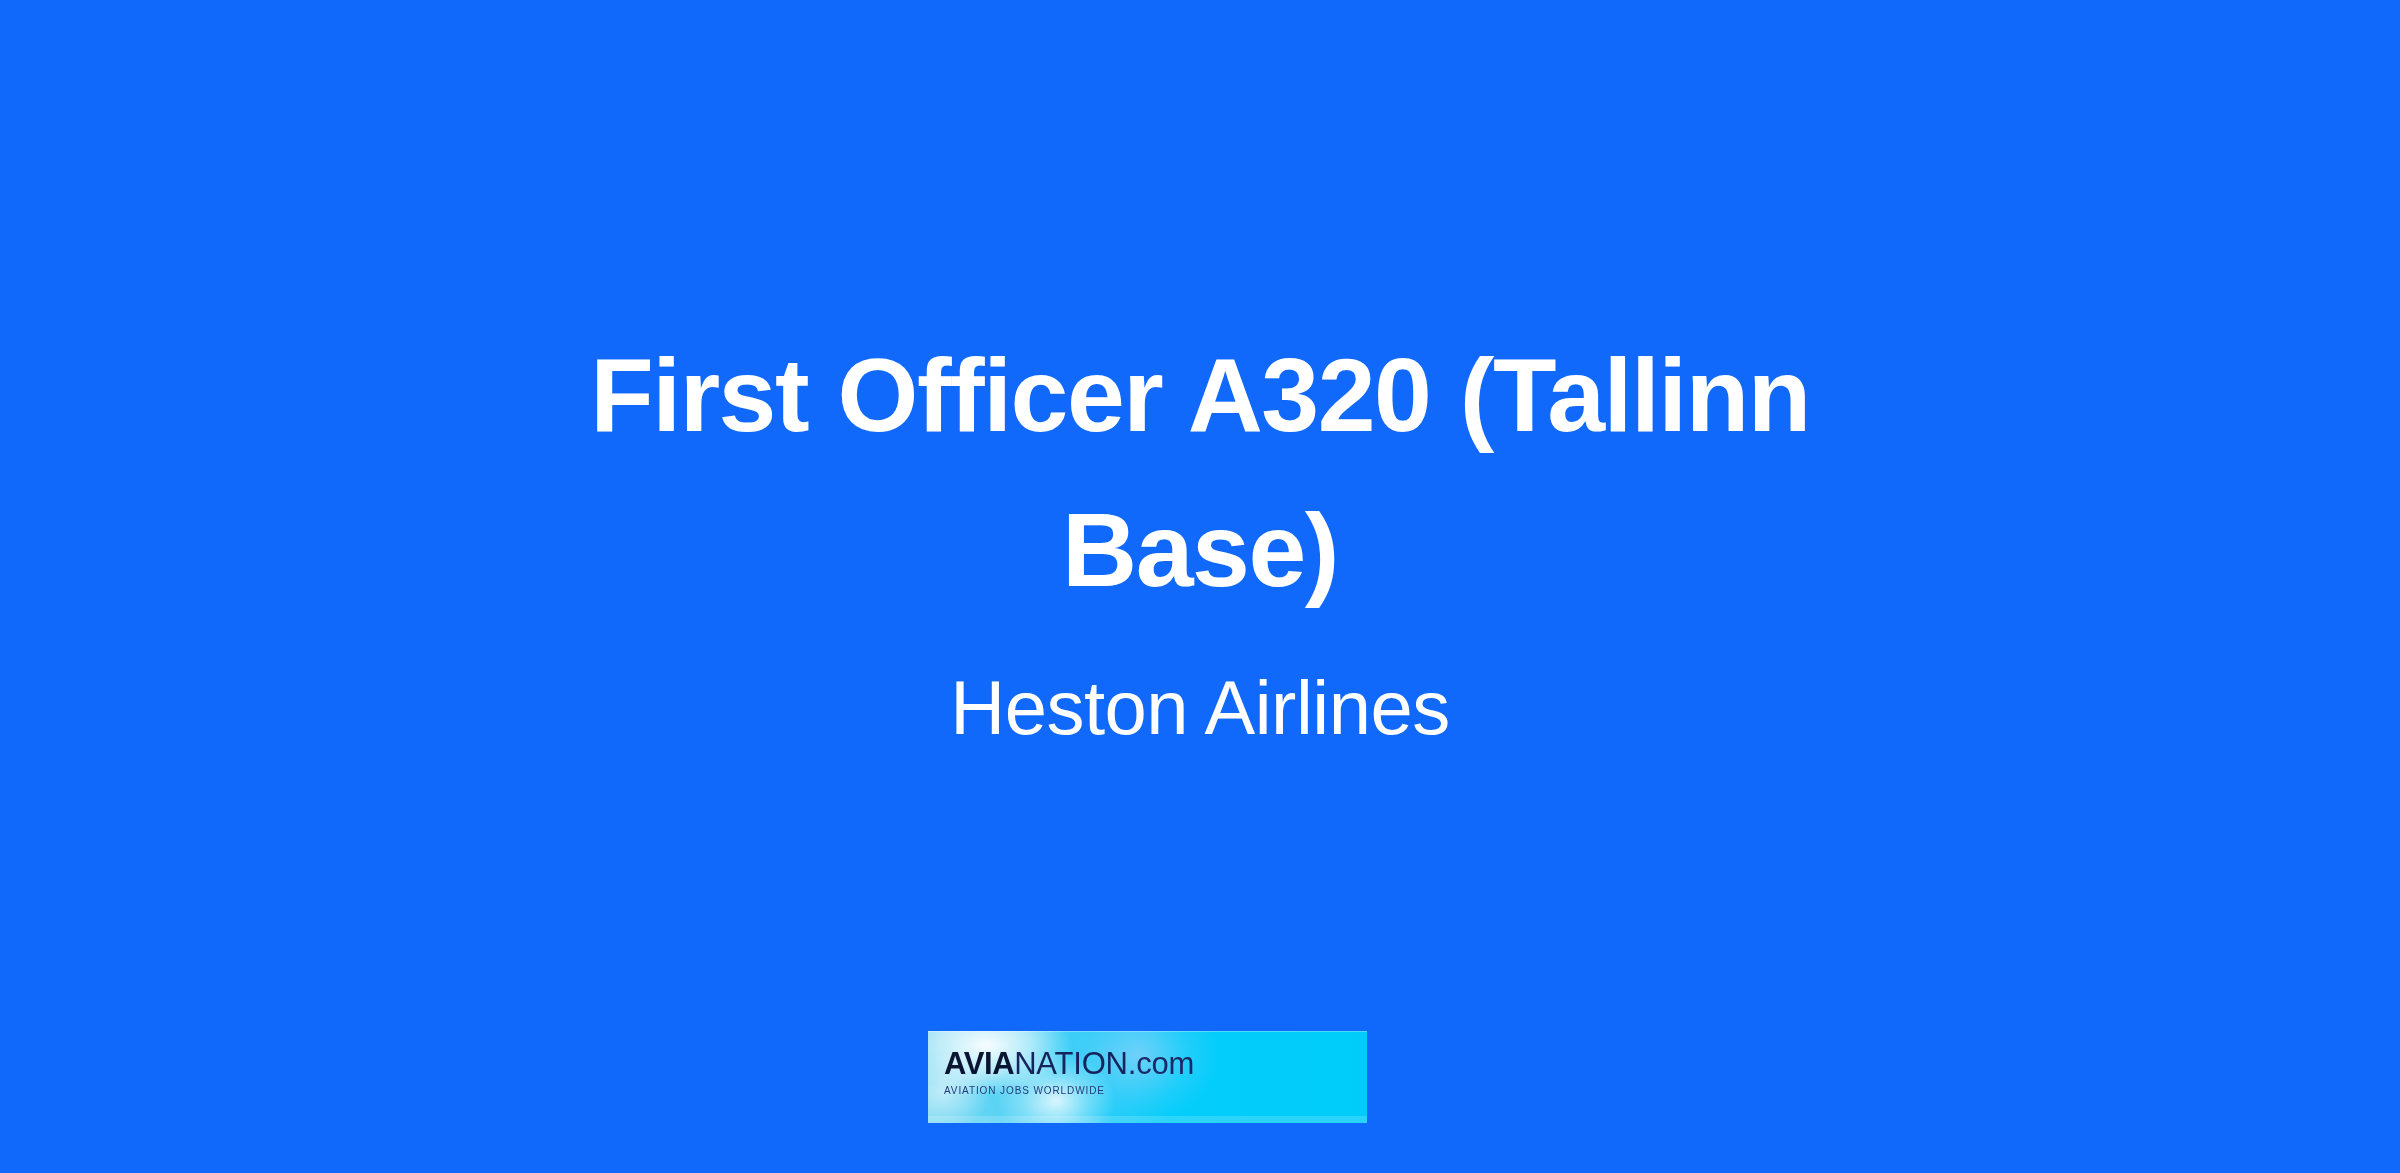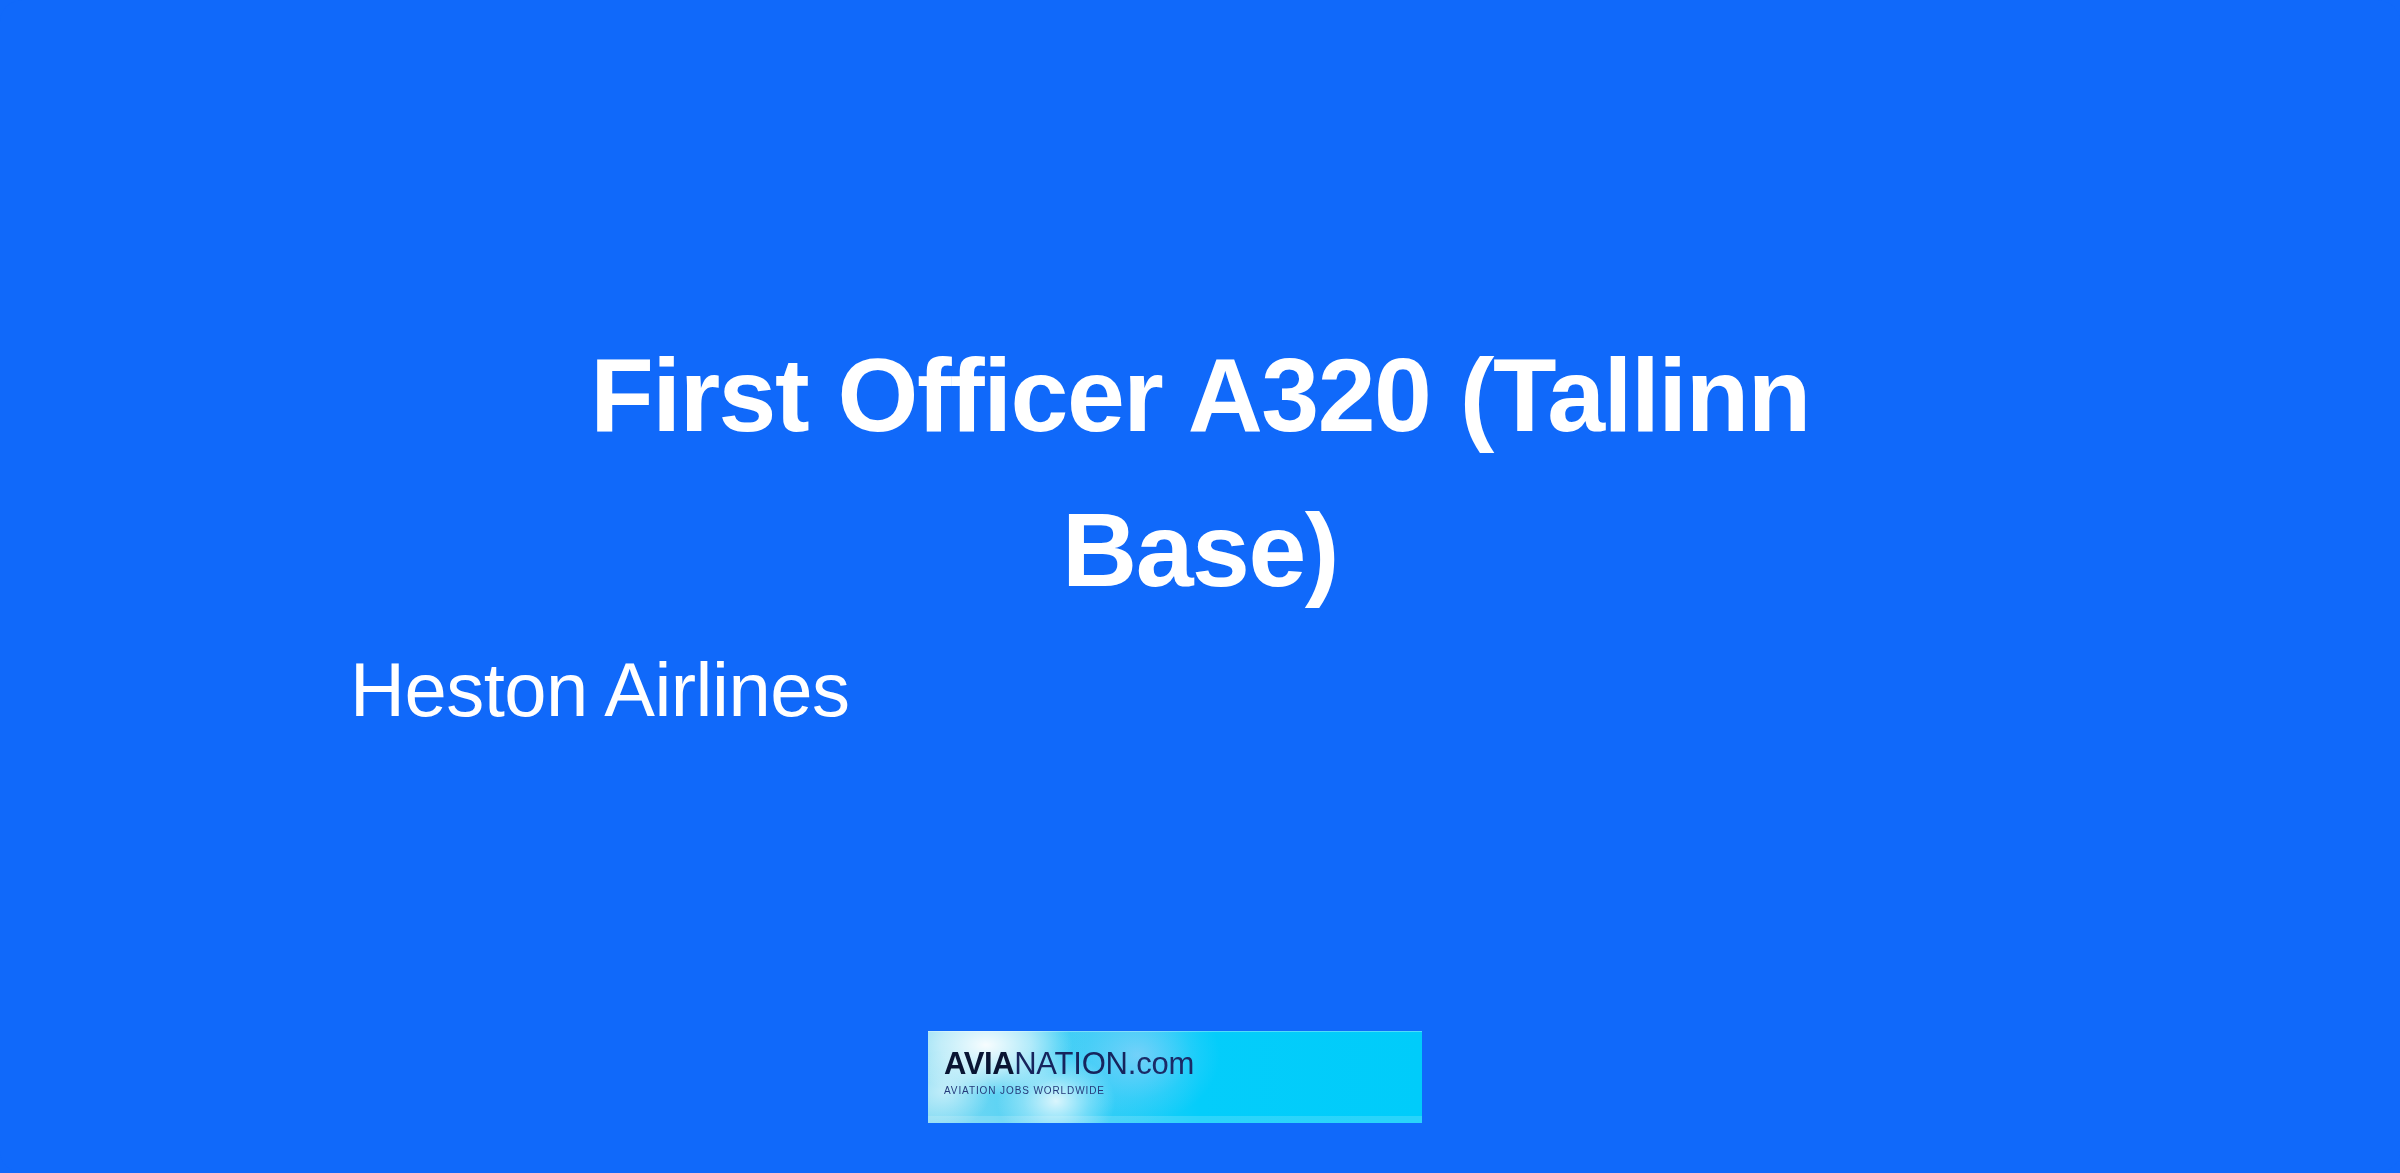--- a/index.html
+++ b/index.html
@@ -40,37 +40,37 @@
     font-family: "Liberation Sans", sans-serif;
     font-weight: 700;
     font-size: 104px;
     line-height: 155px;
     letter-spacing: -1.5px;
     word-spacing: 2px;
     text-align: center;
   }
 
   .company-name {
-    margin: 14px auto 0 auto;
+    margin: 32px auto 0 auto;
     width: 1700px;
     color: #ffffff;
     font-family: "Liberation Sans", sans-serif;
     font-weight: 400;
     font-size: 76px;
     line-height: 96px;
     letter-spacing: -0.5px;
-    text-align: left;
+    text-align: center;
   }
 
   
   .brand-banner {
     position: absolute;
     left: 928px;
     top: 1031px;
-    width: 494px;
+    width: 439px;
     height: 92px;
     overflow: hidden;
     background-color: #00ccf5;
     background-image:
       radial-gradient(ellipse 120px 70px at 58px 14px,  rgba(255,255,255,0.95) 0%, rgba(255,255,255,0.55) 38%, rgba(255,255,255,0.0) 72%),
       radial-gradient(ellipse 74px 60px  at 128px 70px, rgba(255,255,255,0.80) 0%, rgba(255,255,255,0.30) 45%, rgba(255,255,255,0.0) 80%),
       radial-gradient(ellipse 96px 80px  at 210px 24px, rgba(150,210,250,0.70) 0%, rgba(150,210,250,0.18) 55%, rgba(150,210,250,0.0) 85%),
       radial-gradient(ellipse 60px 50px  at 16px 60px,  rgba(255,255,255,0.55) 0%, rgba(255,255,255,0.0) 78%),
       linear-gradient(to right, #7fd9f2 0%, #36cdf6 32%, #04cdfa 55%, #00ccfa 100%);
     box-shadow: inset 0 1px 0 rgba(255,255,255,0.30);

